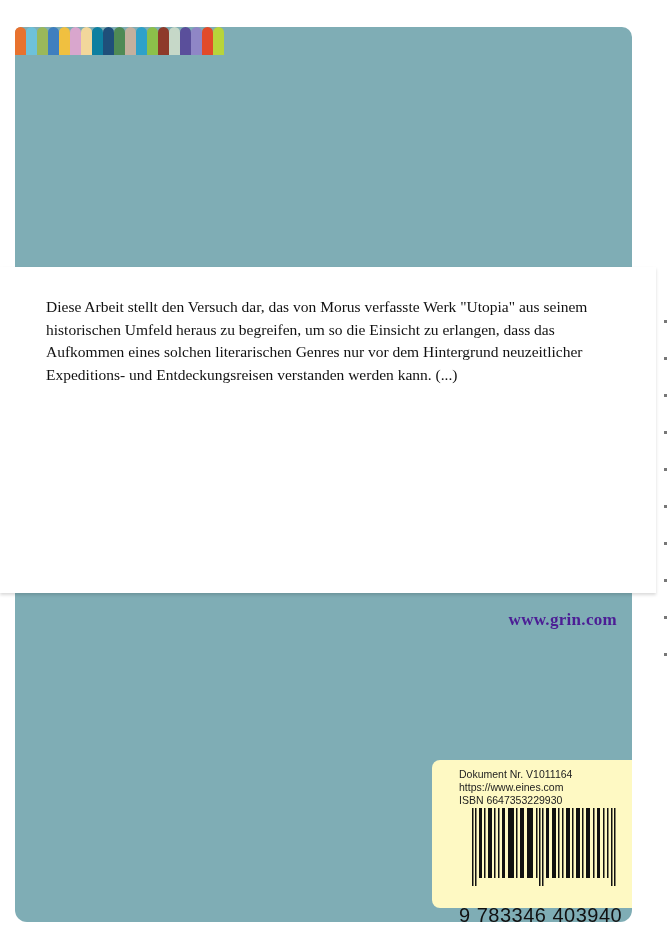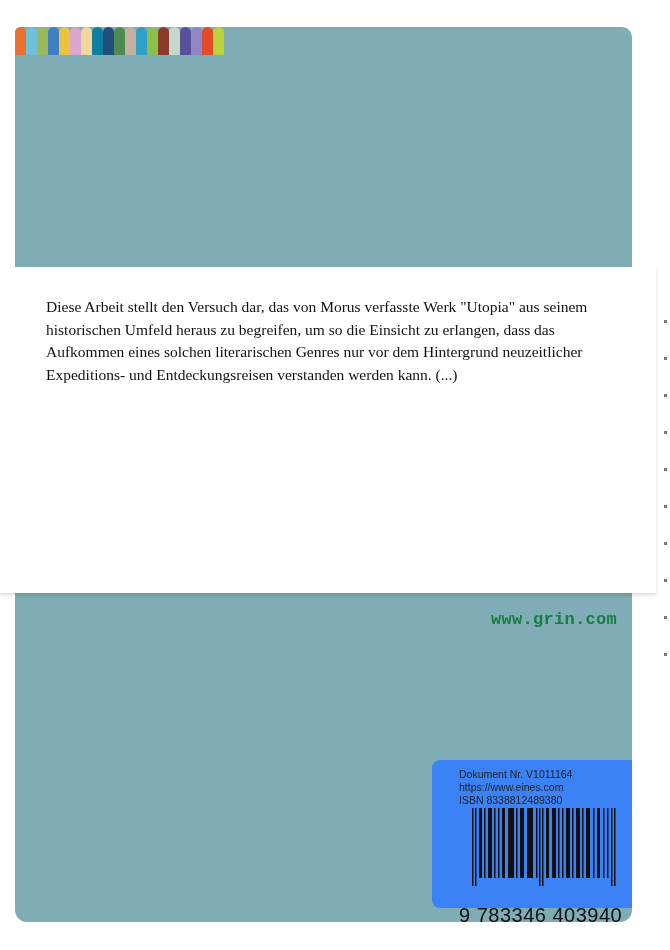--- a/index.html
+++ b/index.html
@@ -3,22 +3,22 @@
 <meta charset="utf-8">
 <style>
   html, body { margin:0; padding:0; }
   body { width:670px; height:950px; background:#ffffff; position:relative; overflow:hidden; font-family:"Liberation Sans", sans-serif; }
   .cover { position:absolute; left:15px; top:27px; width:617px; height:895px; background:#7fadb5; border-radius:6px 10px 12px 12px; overflow:hidden; }
   .strip { position:absolute; left:15px; top:27px; height:28px; display:flex; }
   .strip span { display:block; width:11px; height:28px; border-radius:8px 8px 0 0; margin-right:0; }
   .band { position:absolute; left:0; top:267px; width:656px; height:326px; background:#ffffff; box-shadow:0 2px 3px rgba(0,0,0,0.15); }
   .blurb { position:absolute; left:30px; top:280px; width:600px; font-family:"Liberation Serif", serif; font-size:15.5px; line-height:22.5px; color:#111; }
   .blurb p { margin:16px; }
-  .site { position:absolute; right:53px; top:610px; font-family:Liberation Mono, monospace; font-weight:bold; font-size:17px; color:#15803d; letter-spacing:0.3px; }
-  .isbnbox { position:absolute; left:432px; top:760px; width:200px; height:148px; background:#3b82f6; border-radius:8px 0 0 8px;text-decoration:underline; }
+  .site { position:absolute; right:53px; top:610px; font-family:Liberation Serif, serif; font-weight:bold; font-size:17px; color:#4c1d95; letter-spacing:0.3px; }
+  .isbnbox { position:absolute; left:432px; top:760px; width:200px; height:148px; background:#fef9c3; border-radius:8px 0 0 8px;text-decoration:underline; }
   .meta { position:absolute; left:27px; top:8px; font-size:10.5px; line-height:13px; color:#222; }
   .meta div { white-space:nowrap; }
   .barcode { position:absolute; left:40px; top:48px; width:145px; height:78px; }
   .bcnum { position:absolute; left:27px; top:118px; font-size:20px; color:#111; letter-spacing:0.5px;margin-top:26px; }
   .spine { position:absolute; left:664px; top:320px; width:4px; height:420px; }
   .spine i { display:block; width:3px; height:3px; background:#777; margin-bottom:34px; }
 </style>
 </head>
 <body>
 
@@ -49,21 +49,21 @@
 <div class="blurb">
   <p>Diese Arbeit stellt den Versuch dar, das von Morus verfasste Werk "Utopia" aus seinem historischen Umfeld heraus zu begreifen, um so die Einsicht zu erlangen, dass das Aufkommen eines solchen literarischen Genres nur vor dem Hintergrund neuzeitlicher Expeditions- und Entdeckungsreisen verstanden werden kann. (...)</p>
 </div>
 
 <div class="site">www.grin.com</div>
 
 <div class="isbnbox">
   <div class="meta">
     <div>Dokument Nr. V1011164</div>
     <div>https://www.eines.com</div>
-    <div>ISBN 8338812489380</div>
+    <div>ISBN 6647353229930</div>
   </div>
   <svg class="barcode" viewBox="0 0 145 78" preserveAspectRatio="none">
     <g fill="#111">
       <rect x="0" y="0" width="1.5" height="78"></rect>
         <rect x="3" y="0" width="1.5" height="78"></rect>
       <rect x="7" y="0" width="3" height="70"></rect>
         <rect x="12" y="0" width="1.5" height="70"></rect>
       <rect x="16" y="0" width="4" height="70"></rect>
         <rect x="22" y="0" width="1.5" height="70"></rect>
       <rect x="26" y="0" width="1.5" height="70"></rect>

